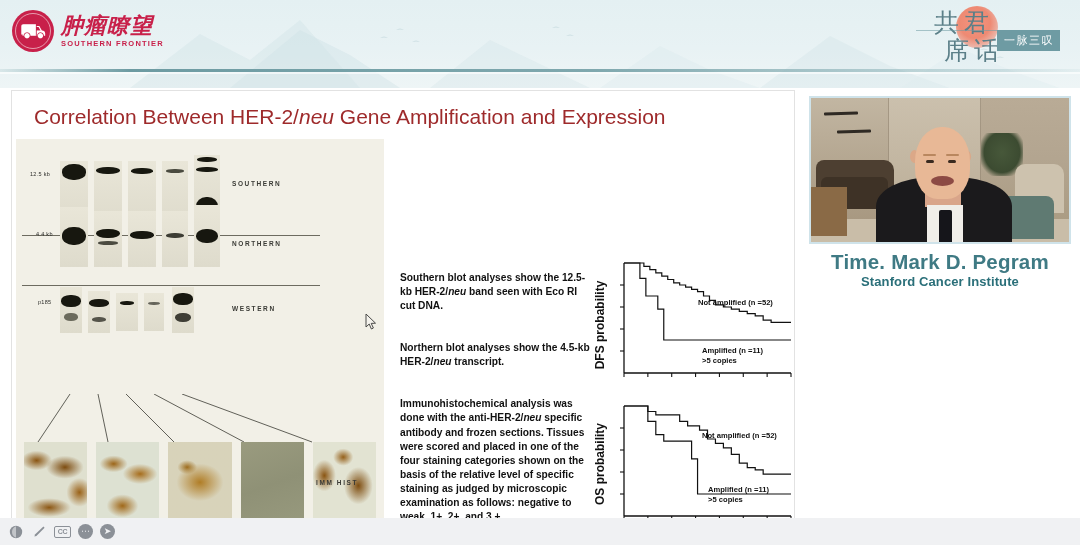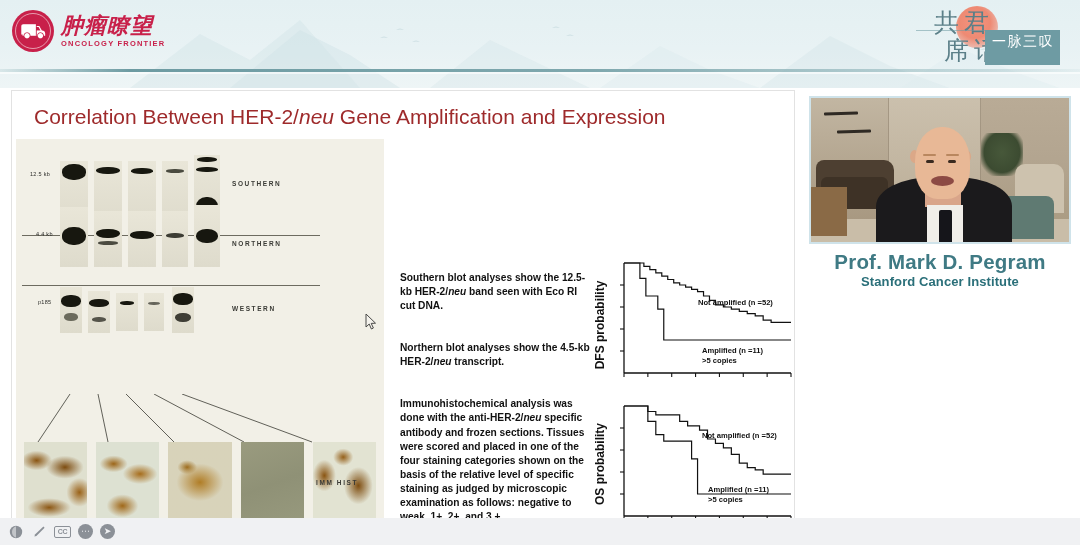--- a/index.html
+++ b/index.html
@@ -85,22 +85,22 @@
     font-family: "DejaVu Sans", sans-serif;
     font-size: 25px; color: #5b7f88; letter-spacing: 5px;
     font-weight: 500;
   }
   .brand-cn1 { right: 72px; top: 2px; }
   .brand-cn2 { right: 62px; top: 30px; }
   .brand-badge {
     position: absolute; right: 6px; top: 26px;
     background: #6e9ba3; color: #fff;
     font-family: "DejaVu Sans", sans-serif;
-    font-size: 14px; letter-spacing: 1.5px;
-    padding: 3px 6px 14px 7px;
+    font-size: 11px; letter-spacing: 1.5px;
+    padding: 3px 6px 3px 7px;
   }
   .brand-underline {
     position: absolute; right: 58px; top: 26px;
     width: 92px; height: 1px; background: rgba(110,155,163,.55);
   }
 
   
   .slide {
     position: absolute; left: 11px; top: 90px;
     width: 784px; height: 446px;
@@ -318,21 +318,21 @@
     <div class="hdr-rule"></div>
     <div class="hdr-rule-soft"></div>
 
     <div class="logo-wrap">
       <div class="logo-mark">
         <div class="ring"></div>
         <span class="crab">⛟</span>
       </div>
       <div class="logo-text">
         <span class="logo-cn">肿瘤瞭望</span>
-        <span class="logo-en">ONCOLOGY FRONTIER</span>
+        <span class="logo-en">SOUTHERN FRONTIER</span>
       </div>
     </div>
 
     <div class="brand-wrap">
       <div class="brand-sun"></div>
       <div class="brand-cn1">共君</div>
       <div class="brand-underline"></div>
       <div class="brand-cn2">席话</div>
       <div class="brand-badge">一脉三叹</div>
     </div>
@@ -526,21 +526,21 @@
       <div class="vid-head"></div>
       <div class="vid-brow" style="left:43.5%; top:39%;"></div>
       <div class="vid-brow" style="left:52.5%; top:39%;"></div>
       <div class="vid-eye" style="left:44.5%; top:43%;"></div>
       <div class="vid-eye" style="left:53%; top:43%;"></div>
       <div class="vid-mouth"></div>
     </div>
   </div>
 
   <div class="speaker-block">
-    <div class="speaker-name">Prof. Mark D. Pegram</div>
+    <div class="speaker-name">Time. Mark D. Pegram</div>
     <div class="speaker-affil">Stanford Cancer Institute</div>
   </div>
 
   <div class="toolbar">
     <div class="tb-btn">
       <svg width="14" height="14" viewBox="0 0 14 14">
         <circle cx="7" cy="7" r="6.2" fill="#8b9097"></circle>
         <path d="M7 1.2 a6.2 6.2 0 0 0 0 11.6 z" fill="#f0f1f3" opacity=".55"></path>
       </svg>
     </div>

